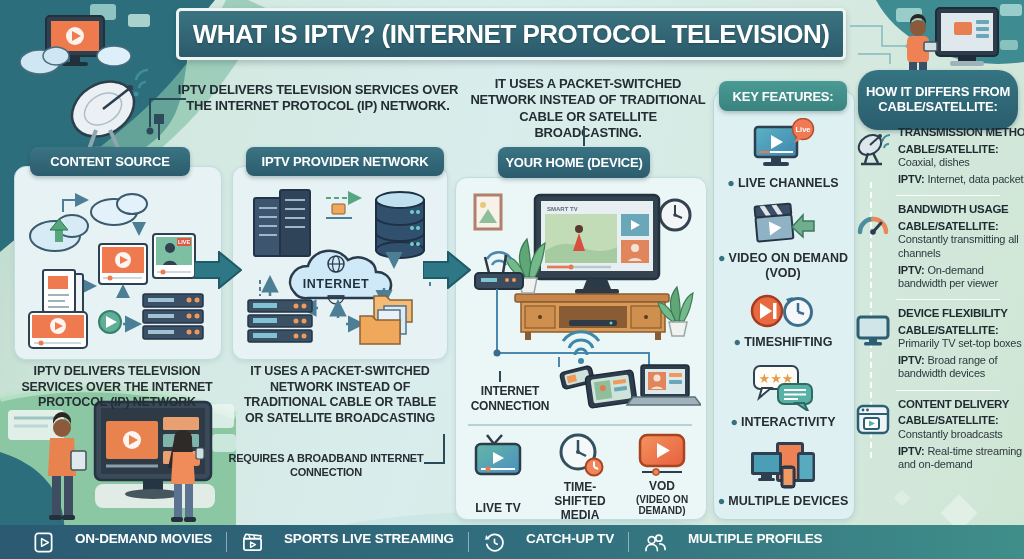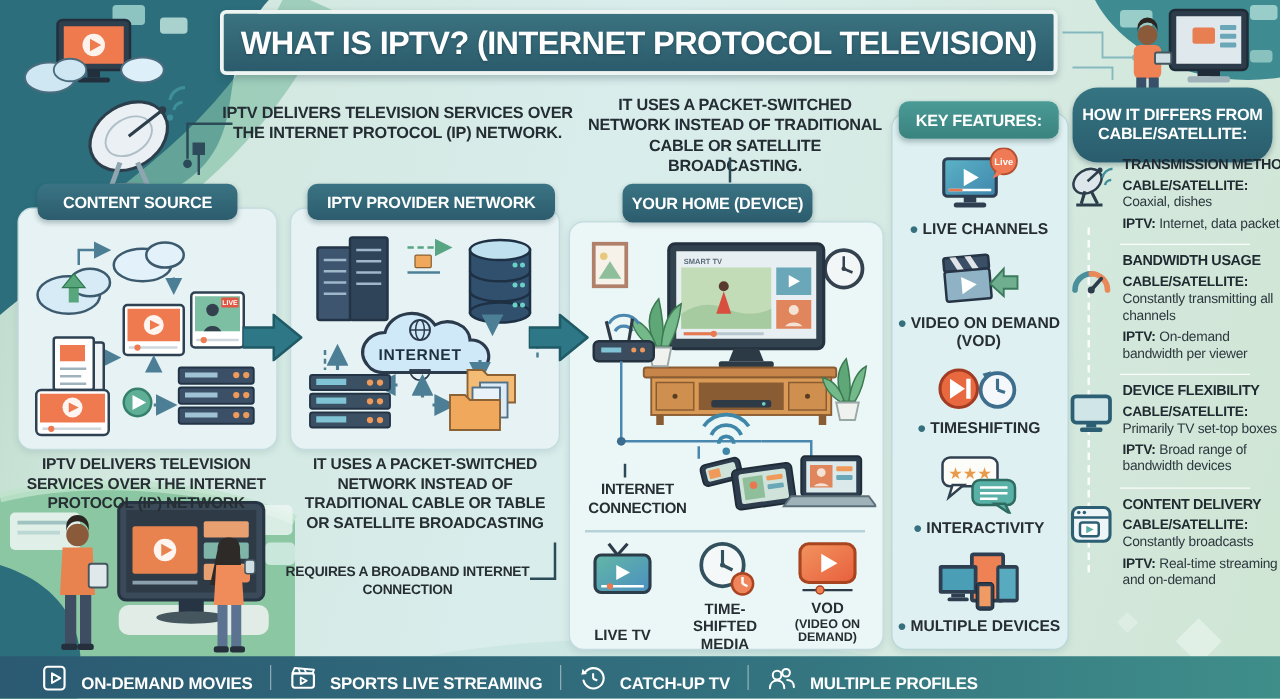--- a/index.html
+++ b/index.html
@@ -73,21 +73,21 @@
   .diff-cable b,.diff-iptv b{color:#1f2a30}
   .diff-cable{margin-bottom:4px}
   .diff-cable b{display:block}
   .diff-sep{height:0;border-top:1.5px solid rgba(255,255,255,.9);width:104px;margin:5px 0 7px 42px}
   
   .footer{
     left:0;top:525px;width:1024px;height:34px;z-index:4;
     background:linear-gradient(90deg,#2b5a72 0%,#32707e 55%,#3f8e8a 100%);
     display:flex;align-items:center;padding-left:18px;box-sizing:border-box;
   }
-  .f-item{display:flex;align-items:flex-end;gap:10px;padding:0 14px}
+  .f-item{display:flex;align-items:flex-start;gap:20px;padding:0 14px}
   .f-item span{color:#fff;font-size:13.5px;font-weight:700;letter-spacing:-.2px;white-space:nowrap}
   .f-div{width:1px;height:20px;background:rgba(255,255,255,.45)}
   .z1{z-index:1}.z3{z-index:3}.z4{z-index:4}
 </style>
 </head>
 <body>
 
 <div class="canvas">
 
   <svg class="abs" style="left:0;top:0;z-index:0" width="1024" height="559" viewBox="0 0 1024 559">

